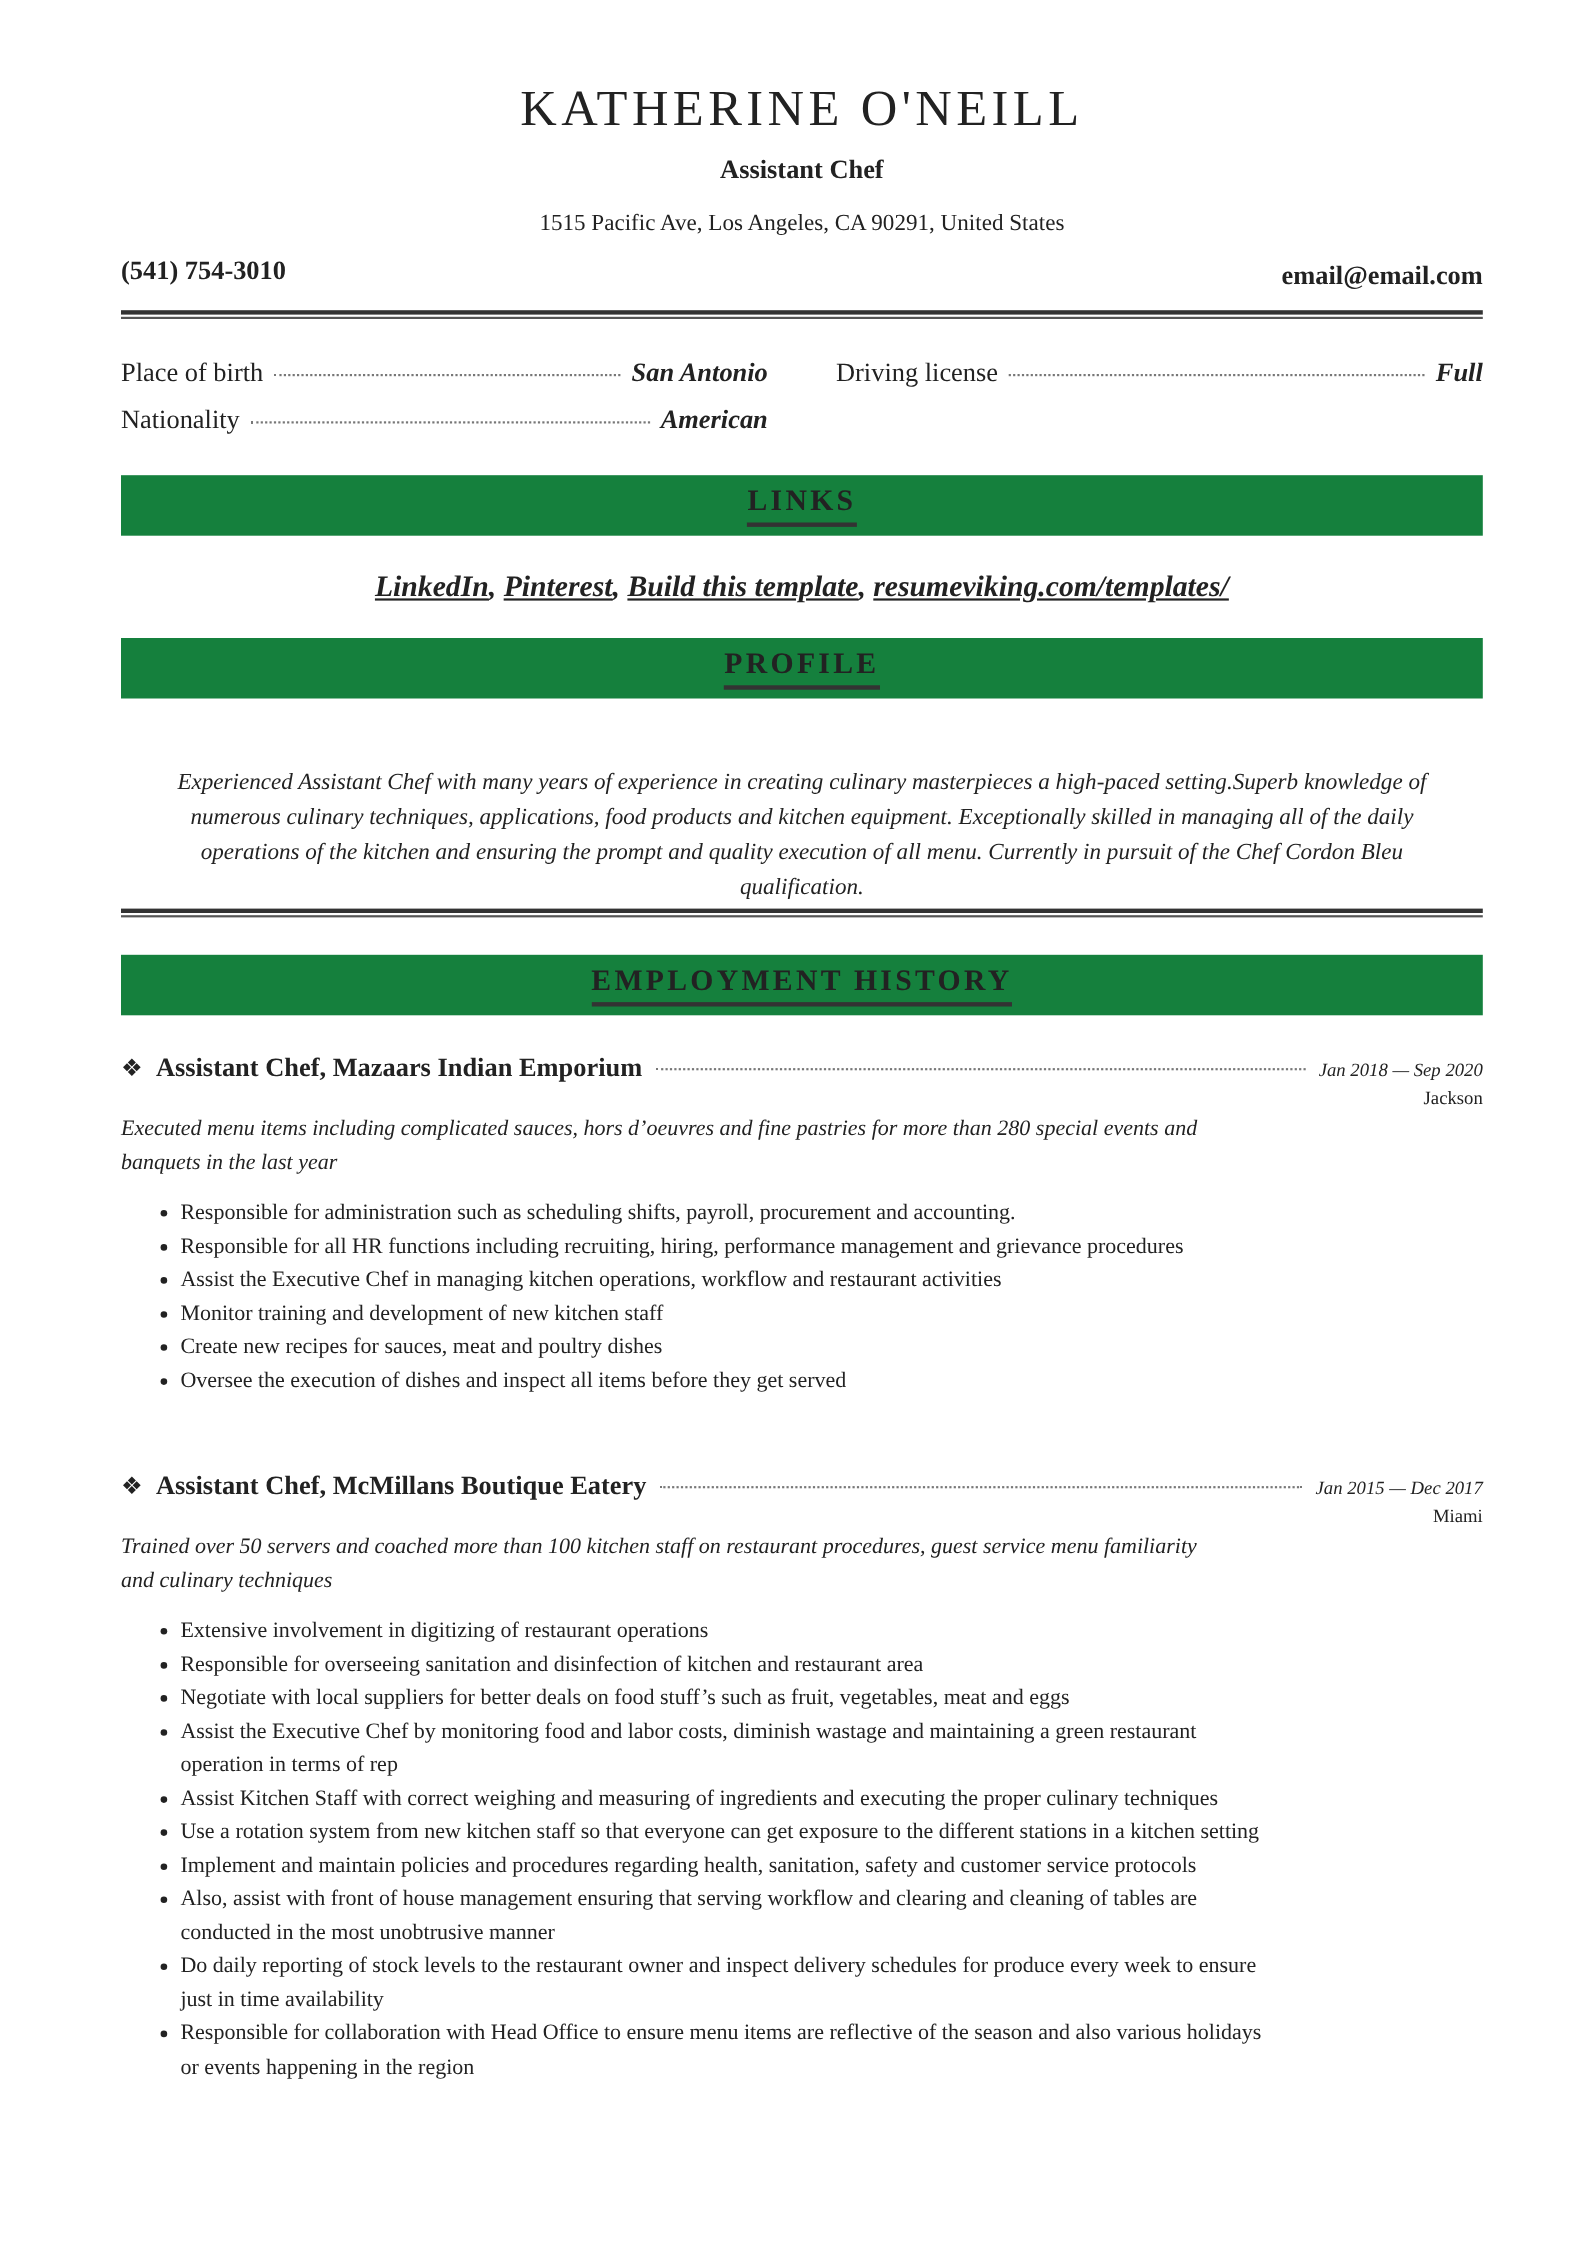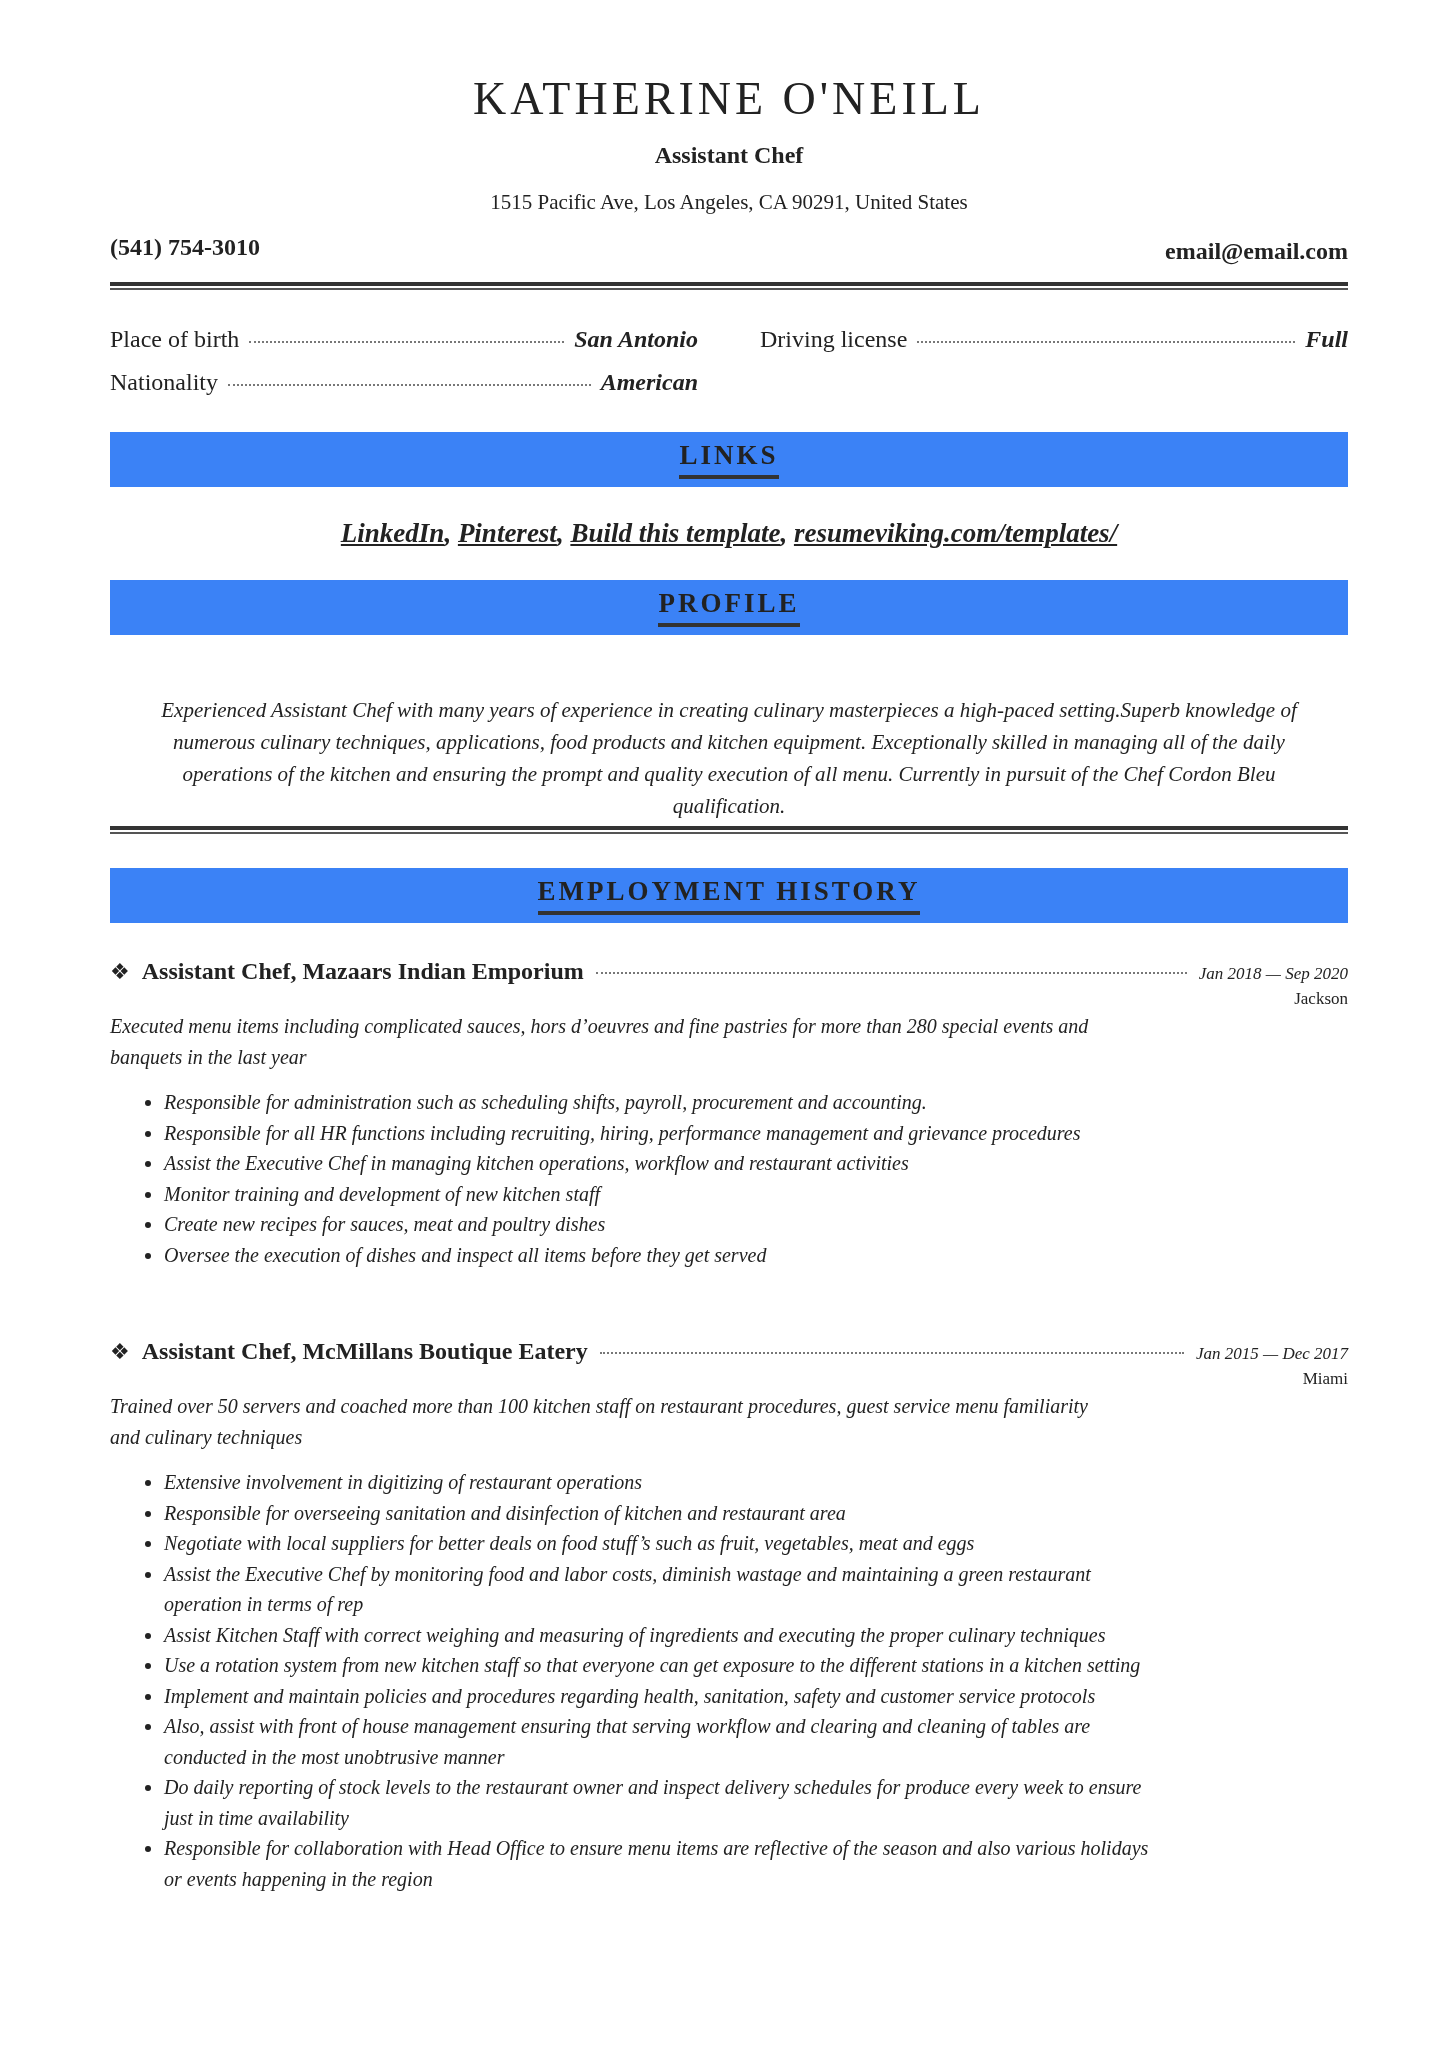--- a/index.html
+++ b/index.html
@@ -12,37 +12,37 @@
   .address { position:absolute; top:190px; left:0; width:100%; text-align:center; font-size:21px; }
   .phone { position:absolute; top:234px; left:0; font-size:24px; font-weight:bold; }
   .email { position:absolute; top:238px; right:0; font-size:24px; font-weight:bold; }
   .dbl-line { position:absolute; left:0; width:100%; height:9px; }
   .dbl-line::before { content:""; position:absolute; left:0; right:0; top:0; height:4px; background:#333; }
   .dbl-line::after { content:""; position:absolute; left:0; right:0; top:6px; height:2px; background:#555; }
   .detail-row { position:absolute; display:flex; align-items:baseline; font-size:24px; }
   .detail-row .lbl { white-space:nowrap; }
   .detail-row .dots { flex:1; border-bottom:2px dotted #777; margin:0 10px; transform:translateY(-4px); }
   .detail-row .val { font-style:italic; font-weight:bold; white-space:nowrap; }
-  .band { position:absolute; left:0; width:100%; height:55px; background:#3b82f6; text-align:center; }
+  .band { position:absolute; left:0; width:100%; height:55px; background:#15803d; text-align:center; }
   .band h2 { display:inline-block; margin:0; margin-top:8px; font-size:27px; letter-spacing:3px;
              font-weight:bold; padding-bottom:4px; border-bottom:4px solid #333; color:#222; }
   .links { position:absolute; top:518px; left:0; width:100%; text-align:center; font-size:27px; font-style:italic; font-weight:bold; }
   .links a { color:#222; text-decoration:underline; }
   .profile { position:absolute; top:670px; left:30px; width:1178px; text-align:center;
              font-size:21px; font-style:italic; line-height:32px;margin-top:24px; }
   .job { position:absolute; left:0; width:100%; }
   .job-head { display:flex; align-items:baseline; font-size:24px; }
   .job-head .icon { font-size:22px; margin-right:12px; }
   .job-head .jt { font-weight:bold; white-space:nowrap; }
   .job-head .dots { flex:1; border-bottom:2px dotted #777; margin:0 12px; transform:translateY(-5px); }
   .job-head .dates { font-size:17px; white-space:nowrap;font-style:italic; }
   .job .loc { text-align:right; font-size:17px; margin-top:4px; }
   .job .summary { font-style:italic; font-size:20px; line-height:31px; width:1000px; margin-top:2px; }
   .job ul { margin:14px 0 0 0; padding-left:54px; width:1000px; font-size:20px; line-height:30.5px; }
-  .job li { padding-left:0;font-style:italic; }
+  .job li { padding-left:0; }
 </style>
 </head>
 <body>
 
 <div class="page">
   <div class="name">KATHERINE O'NEILL</div>
   <div class="job-title">Assistant Chef</div>
   <div class="address">1515 Pacific Ave, Los Angeles, CA 90291, United States</div>
   <div class="phone">(541) 754-3010</div>
   <div class="email">email@email.com</div>

